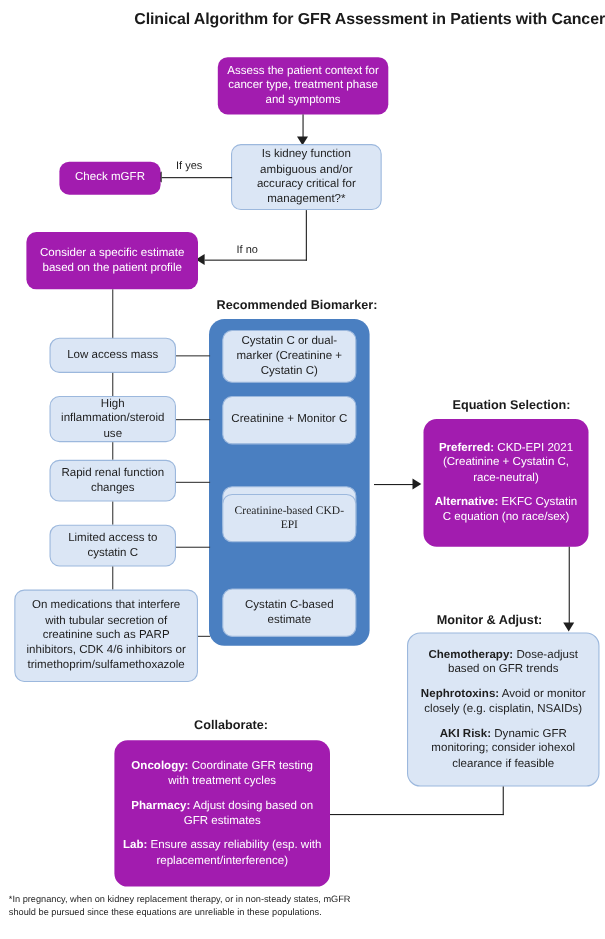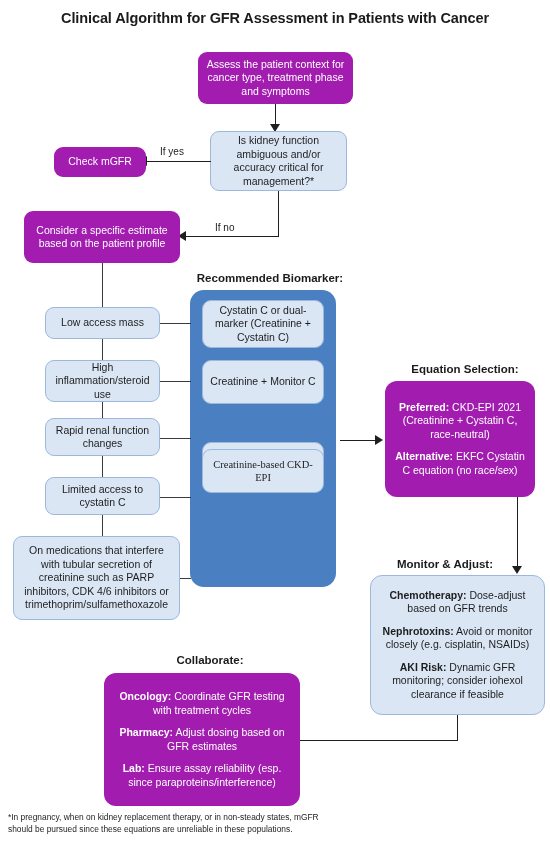--- a/index.html
+++ b/index.html
@@ -18,21 +18,21 @@
     background: #ffffff;
     overflow: hidden;
   }
 
   
   .title {
     position: absolute;
     left: 0;
     top: 9px;
     width: 550px;
-    text-align: center;
+    text-align: right;
     font-size: 14.5px;
     font-weight: bold;
     line-height: 19px;
     color: #1b1b1b;
     letter-spacing: -0.1px;
   }
 
   
   .node {
     position: absolute;
@@ -217,20 +217,23 @@
   </div>
   <div class="node node-light" style="left:202px; top:360px; width:122px; height:44px;">
     <span class="txt">Creatinine + Monitor C</span>
   </div>
   <div class="node node-light" style="left:202px; top:417px; width:122px; height:44px;margin-top:25px;">
     <span class="txt">Serial GFR or Direct GFR</span>
   </div>
   <div class="node node-light" style="left:202px; top:449px; width:122px; height:44px;font-family:Liberation Serif, serif;">
     <span class="txt">Creatinine-based CKD-EPI</span>
   </div>
+  <div class="node node-light" style="left:202px; top:535px; width:122px; height:44px;">
+    <span class="txt">Cystatin C-based estimate</span>
+  </div>
 
   <div class="line-thin-h" style="left:160px; top:323px; width:31px;"></div>
   <div class="line-thin-h" style="left:160px; top:381px; width:31px;"></div>
   <div class="line-thin-h" style="left:160px; top:438px; width:31px;"></div>
   <div class="line-thin-h" style="left:160px; top:497px; width:31px;"></div>
   <div class="line-thin-h" style="left:180px; top:578px; width:11px;"></div>
 
   <div class="section-label" style="left:390px; top:363px; width:150px;">Equation Selection:</div>
 
   <div class="line-h" style="left:340px; top:440px; width:36px;"></div>
@@ -259,19 +262,19 @@
   <div class="line-v" style="left:457px; top:715px; height:26px;"></div>
   <div class="line-h" style="left:300px; top:740px; width:158px;"></div>
   <div class="arrow arrow-left" style="left:292px; top:735px;"></div>
 
   <div class="section-label" style="left:110px; top:654px; width:200px;">Collaborate:</div>
 
   <div class="node node-solid" style="left:104px; top:673px; width:196px; height:133px; border-radius:12px;">
     <span class="rich">
       <p><b>Oncology:</b><span> Coordinate GFR testing with treatment cycles</span></p>
       <p><b>Pharmacy:</b><span> Adjust dosing based on GFR estimates</span></p>
-      <p><b>Lab:</b><span> Ensure assay reliability (esp. since paraproteins/interference)</span></p>
+      <p><b>Lab:</b><span> Ensure assay reliability (esp. with replacement/interference)</span></p>
     </span>
   </div>
 
   <div class="footnote">*In pregnancy, when on kidney replacement therapy, or in non-steady states, mGFR should be pursued since these equations are unreliable in these populations.</div>
 
 </div>
 
 </body></html>

